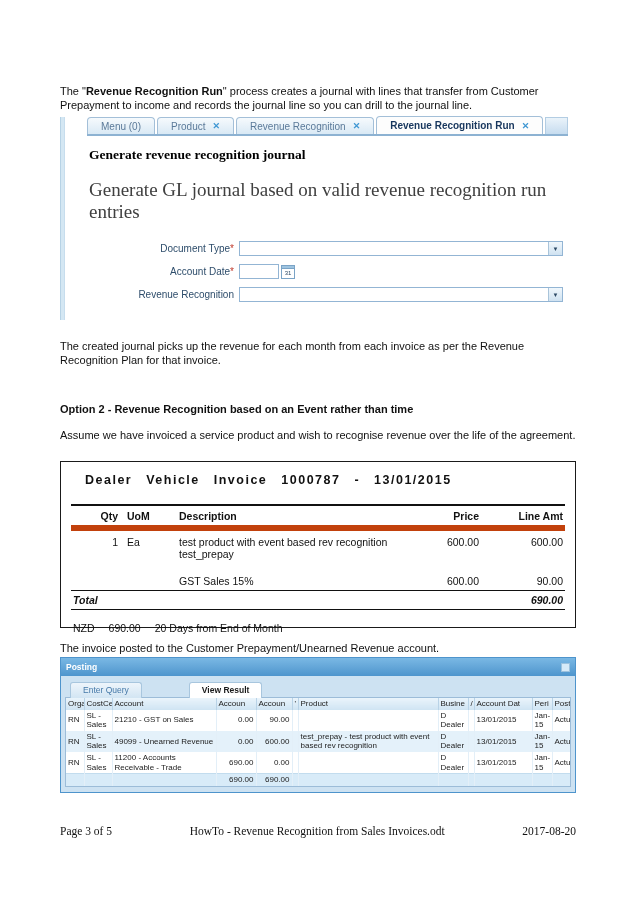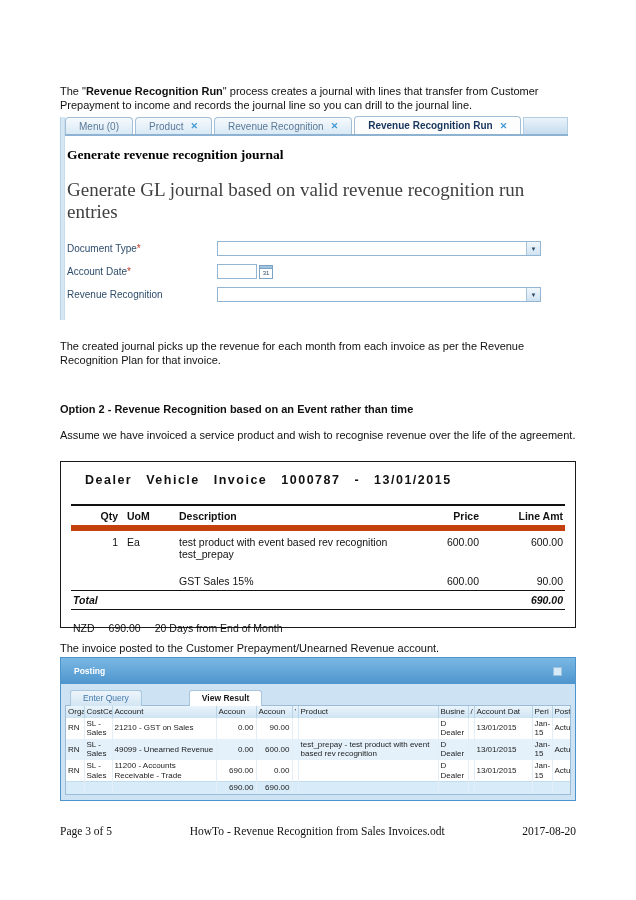--- a/index.html
+++ b/index.html
@@ -7,37 +7,37 @@
   body { font-family:"Liberation Sans", sans-serif; color:#1a1a1a; }
   .page { position:relative; width:636px; height:900px; background:#fff; overflow:hidden;
           padding:84px 60px 0 60px; }
 
   
   .para { font-size:11px; line-height:14px; color:#111; }
   .para b { font-weight:bold; }
   .bold-head { font-weight:bold; }
 
   
-  .erp { display:flex; width:508px; margin-top:5px; }
+  .erp { display:flex; width:508px; margin-top:5px;gap:22px; }
   .erp-strip { width:5px; background:#d4e7f3; border-left:1px solid #b6d2e5; border-right:1px solid #c7dded; }
   .erp-main { flex:1; }
   .tabbar { display:flex; align-items:flex-end; height:19px; border-bottom:2px solid #8db2d2; }
   .tab { display:flex; align-items:center; gap:7px; height:17px; padding:0 13px;
          margin-right:2px; border:1px solid #a3bfd8; border-bottom:none;
          border-radius:4px 4px 0 0; background:linear-gradient(180deg,#f6fafd,#d9e9f5);
          font-size:10px; color:#5b7a99; white-space:nowrap; cursor:default; }
   .tab.active { background:#fdfdfd; font-weight:bold; color:#17365d; height:18px; }
   .tab .close { color:#3f97d3; font-weight:bold; font-size:9px; }
   .tab-fill { flex:1; height:17px; background:linear-gradient(180deg,#eaf3fa,#c6dcef); border:1px solid #b3cde3; border-bottom:none; }
   .erp-content { padding:8px 4px 10px 2px; }
   .erp-heading { font-family:"Liberation Serif", serif; font-size:13.5px; font-weight:bold; color:#000; margin-top:3px; }
   .erp-sub { font-family:"Liberation Serif", serif; font-size:19px; color:#404040; margin-top:16px; }
   .erp-form { margin-top:18px; }
   .form-row { display:flex; align-items:center; margin-bottom:8px; }
-  .form-label { width:150px; text-align:left; padding-right:5px; font-size:10px; color:#2e4d6b; }
+  .form-label { width:150px; text-align:right; padding-right:5px; font-size:10px; color:#2e4d6b; }
   .req { color:#c0392b; font-size:10px; vertical-align:top; }
   .combo { position:relative; width:324px; height:15px; border:1px solid #93b5d4; background:#fff; }
   .combo-value { font-size:9px; line-height:13px; padding-left:3px; display:block; }
   .combo-btn { position:absolute; top:0; right:0; bottom:0; width:14px;
                border-left:1px solid #a9c4da; background:linear-gradient(180deg,#f0f7fc,#cfe2f1);
                display:flex; align-items:center; justify-content:center;
                font-size:6px; color:#2d4a66; cursor:pointer; }
   .date-input { width:40px; height:15px; border:1px solid #93b5d4; background:#fff; font-size:9px; padding:0 2px; }
   .cal-icon { width:14px; height:14px; margin-left:2px; border:1px solid #7aa3c6; background:#fff;
               display:flex; flex-direction:column; cursor:pointer; }
@@ -67,22 +67,22 @@
   .inv-amt { text-align:right; padding-right:2px; }
   .inv-row1 { margin-top:5px; }
   .inv-desc2 { grid-column:3; padding-left:14px; }
   .inv-row2 { margin-top:15px; border-bottom:1px solid #111; padding-bottom:3px; }
   .inv-total { font-weight:bold; font-style:italic; border-bottom:1px solid #111; padding:3px 0; }
   .inv-total .label { grid-column:1 / span 2; padding-left:2px; }
   .inv-foot { margin-top:12px; font-size:10.5px; display:flex; gap:14px; padding-left:2px; }
 
   
   .posting { width:516px; margin-top:2px; border:1px solid #4e94cc; background:#cde2f2; }
-  .post-titlebar { height:26px; display:flex; align-items:center; justify-content:space-between;
-                   padding:0 13px; background:linear-gradient(180deg,#7ab8e4,#4e95cd);
+  .post-titlebar { height:18px; display:flex; align-items:center; justify-content:space-between;
+                   padding:0 5px; background:linear-gradient(180deg,#7ab8e4,#4e95cd);
                    font-size:8.5px; font-weight:bold; color:#fff; }
   .min-btn { width:9px; height:9px; background:#d6eaf8; border:1px solid #9cc2de; cursor:pointer; }
   .post-body { padding:6px 4px 5px 4px; }
   .post-tabs { display:flex; margin-left:5px; position:relative; z-index:2;gap:45px; }
   .ptab { height:16px; padding:2px 12px; font-size:8.5px; color:#4679a8;
           border:1px solid #a8c6de; border-bottom:none; border-radius:3px 3px 0 0;
           background:linear-gradient(180deg,#eef5fb,#d2e5f3); margin-right:2px; cursor:pointer; }
   .ptab.active { background:#fff; color:#1a1a1a; font-weight:bold; }
   .ptable-wrap { border:1px solid #9cbcd8; background:#fff; margin-top:-1px; overflow:hidden; }
   table.ptable { border-collapse:collapse; table-layout:fixed; width:516px; font-size:8px; line-height:1.2; color:#222; }

